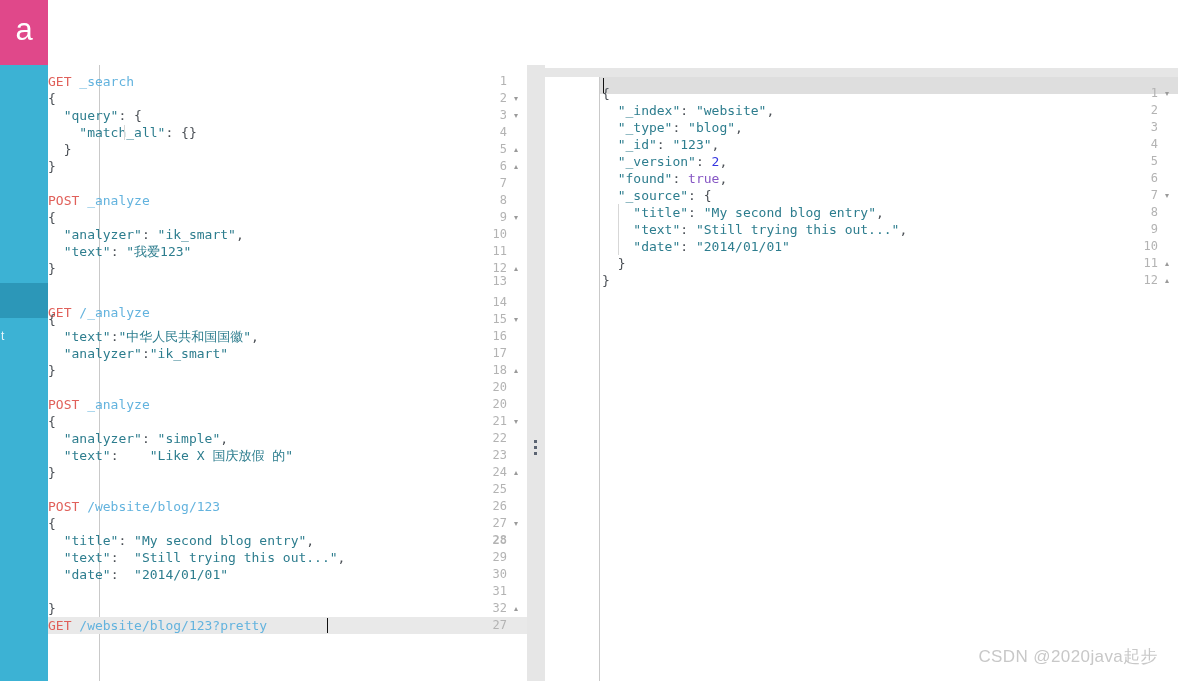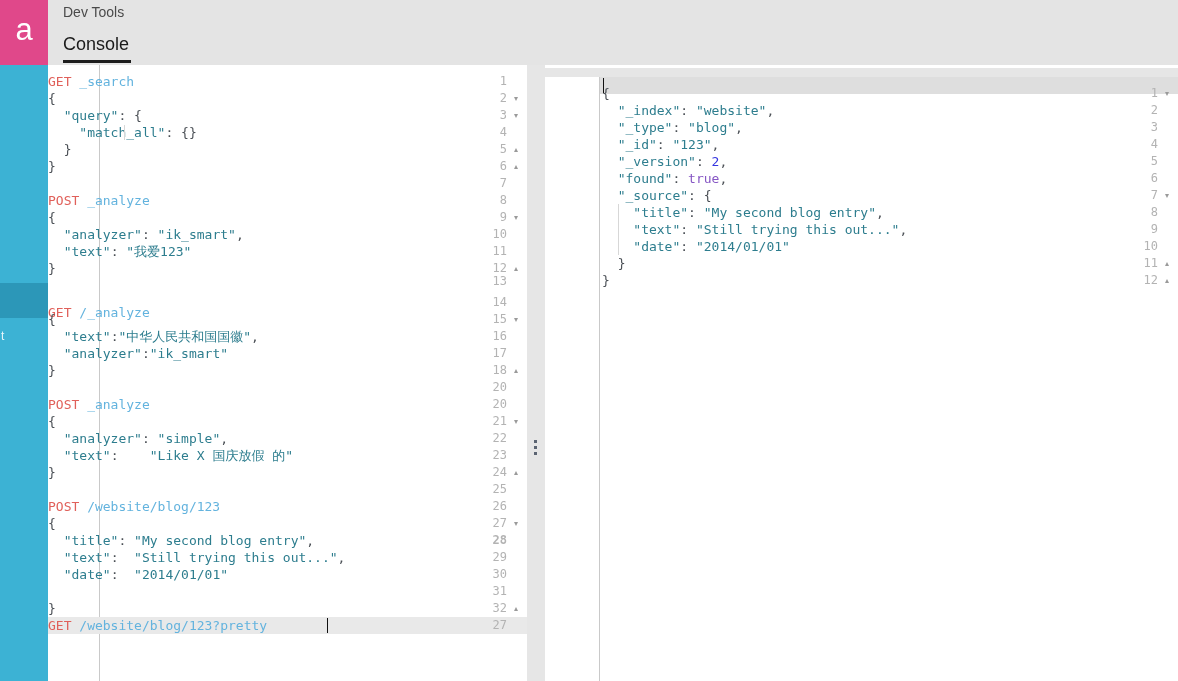--- a/index.html
+++ b/index.html
@@ -248,26 +248,20 @@
   <div class="rail">
     <div class="rail-logo">
       <div class="rail-logo-letter">a</div>
     </div>
     <div class="rail-nav">
       <div class="rail-item-active"></div>
       <div class="rail-item-label">t</div>
     </div>
   </div>
 
-  <div class="header">
-    <div class="header-title">Dev Tools</div>
-    <div class="tabs">
-      <span class="tab">Console</span>
-    </div>
-  </div>
 
   <div class="main">
 
     <div class="editor">
       <div class="gutter"></div>
       <div id="editor-lines">
           <div class="active-line" style="top: 552px;"></div>
           <div class="ln" style="top: 8px;">1</div>
           <div class="cl" style="top: 8px;"><span class="kw">GET</span><span class="punc"> </span><span class="path">_search</span></div>
           <div class="ln" style="top: 25px;">2</div>
@@ -393,13 +387,14 @@
           <div class="rln" style="top: 207px;">12</div>
           <div class="rfold" style="top: 207px;">▴</div>
           <div class="rcl" style="top: 207px;"><span class="punc">}</span></div>
           <div class="indent-guide" style="left: 72.64px; top: 139px; height: 51px;"></div>
         </div>
       <div class="resp-caret"></div>
     </div>
 
   </div>
 
+  <div class="watermark">CSDN @2020java起步</div>
 </div>
 
 </body></html>

